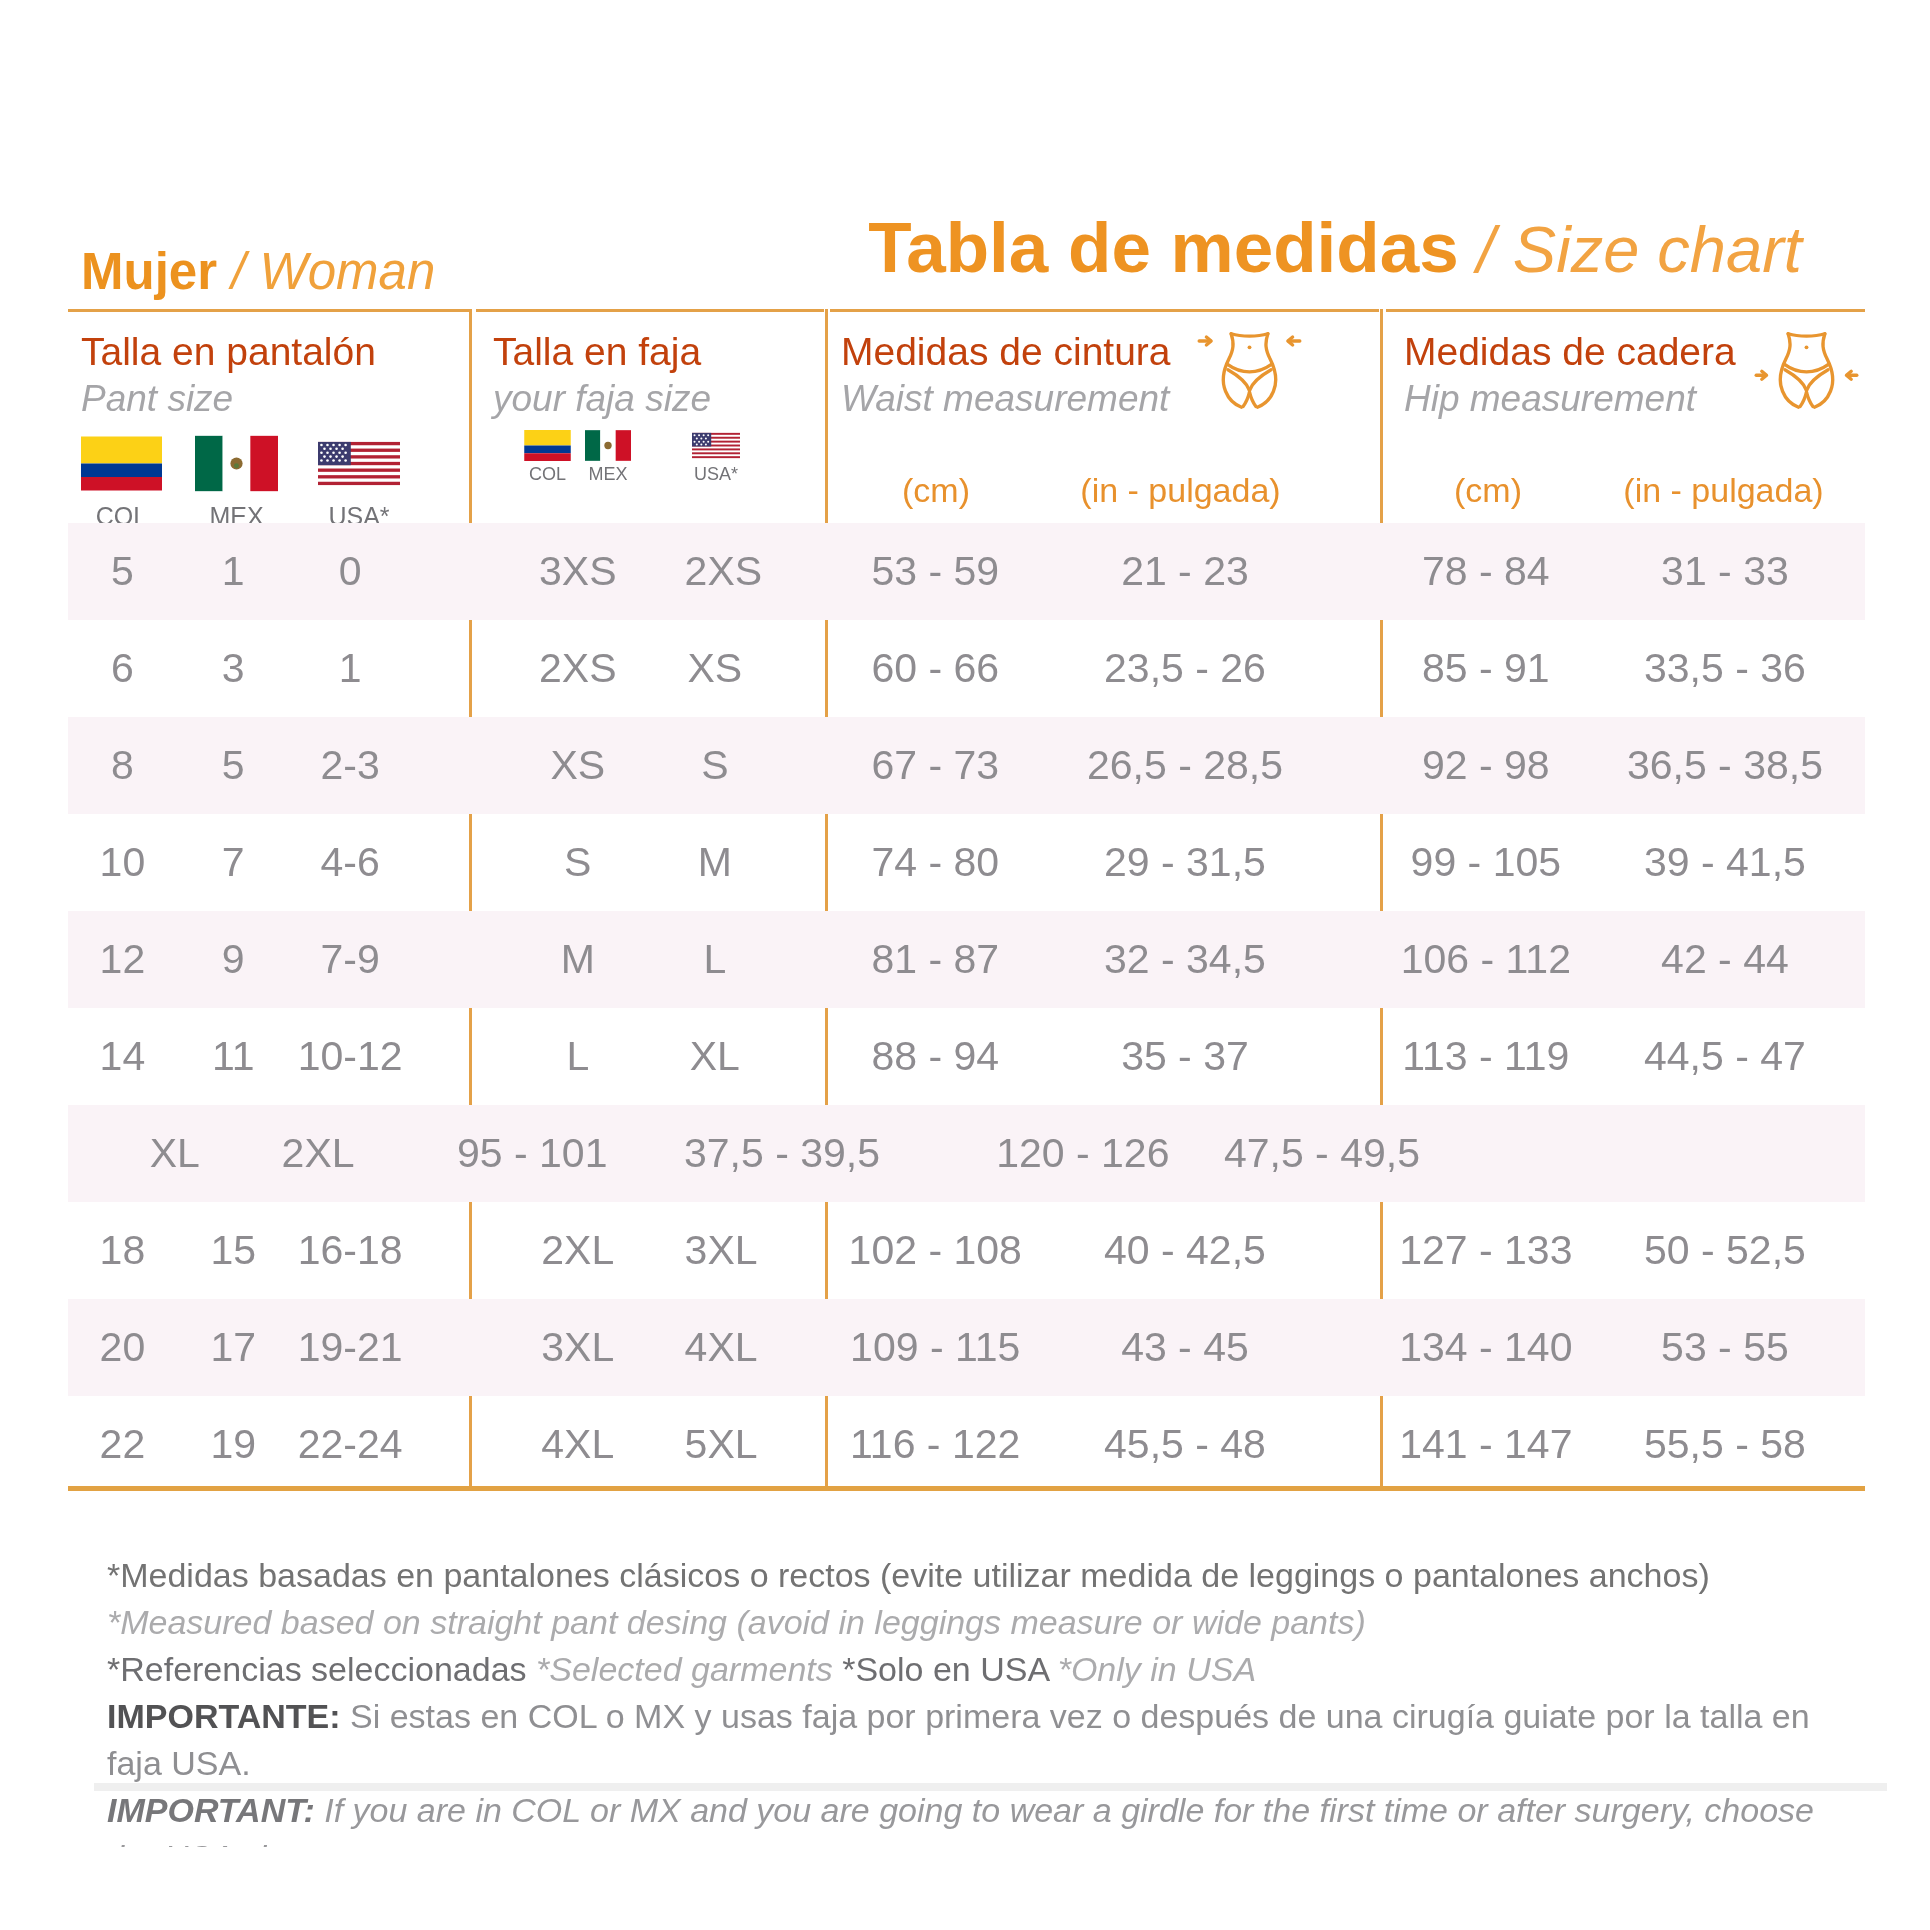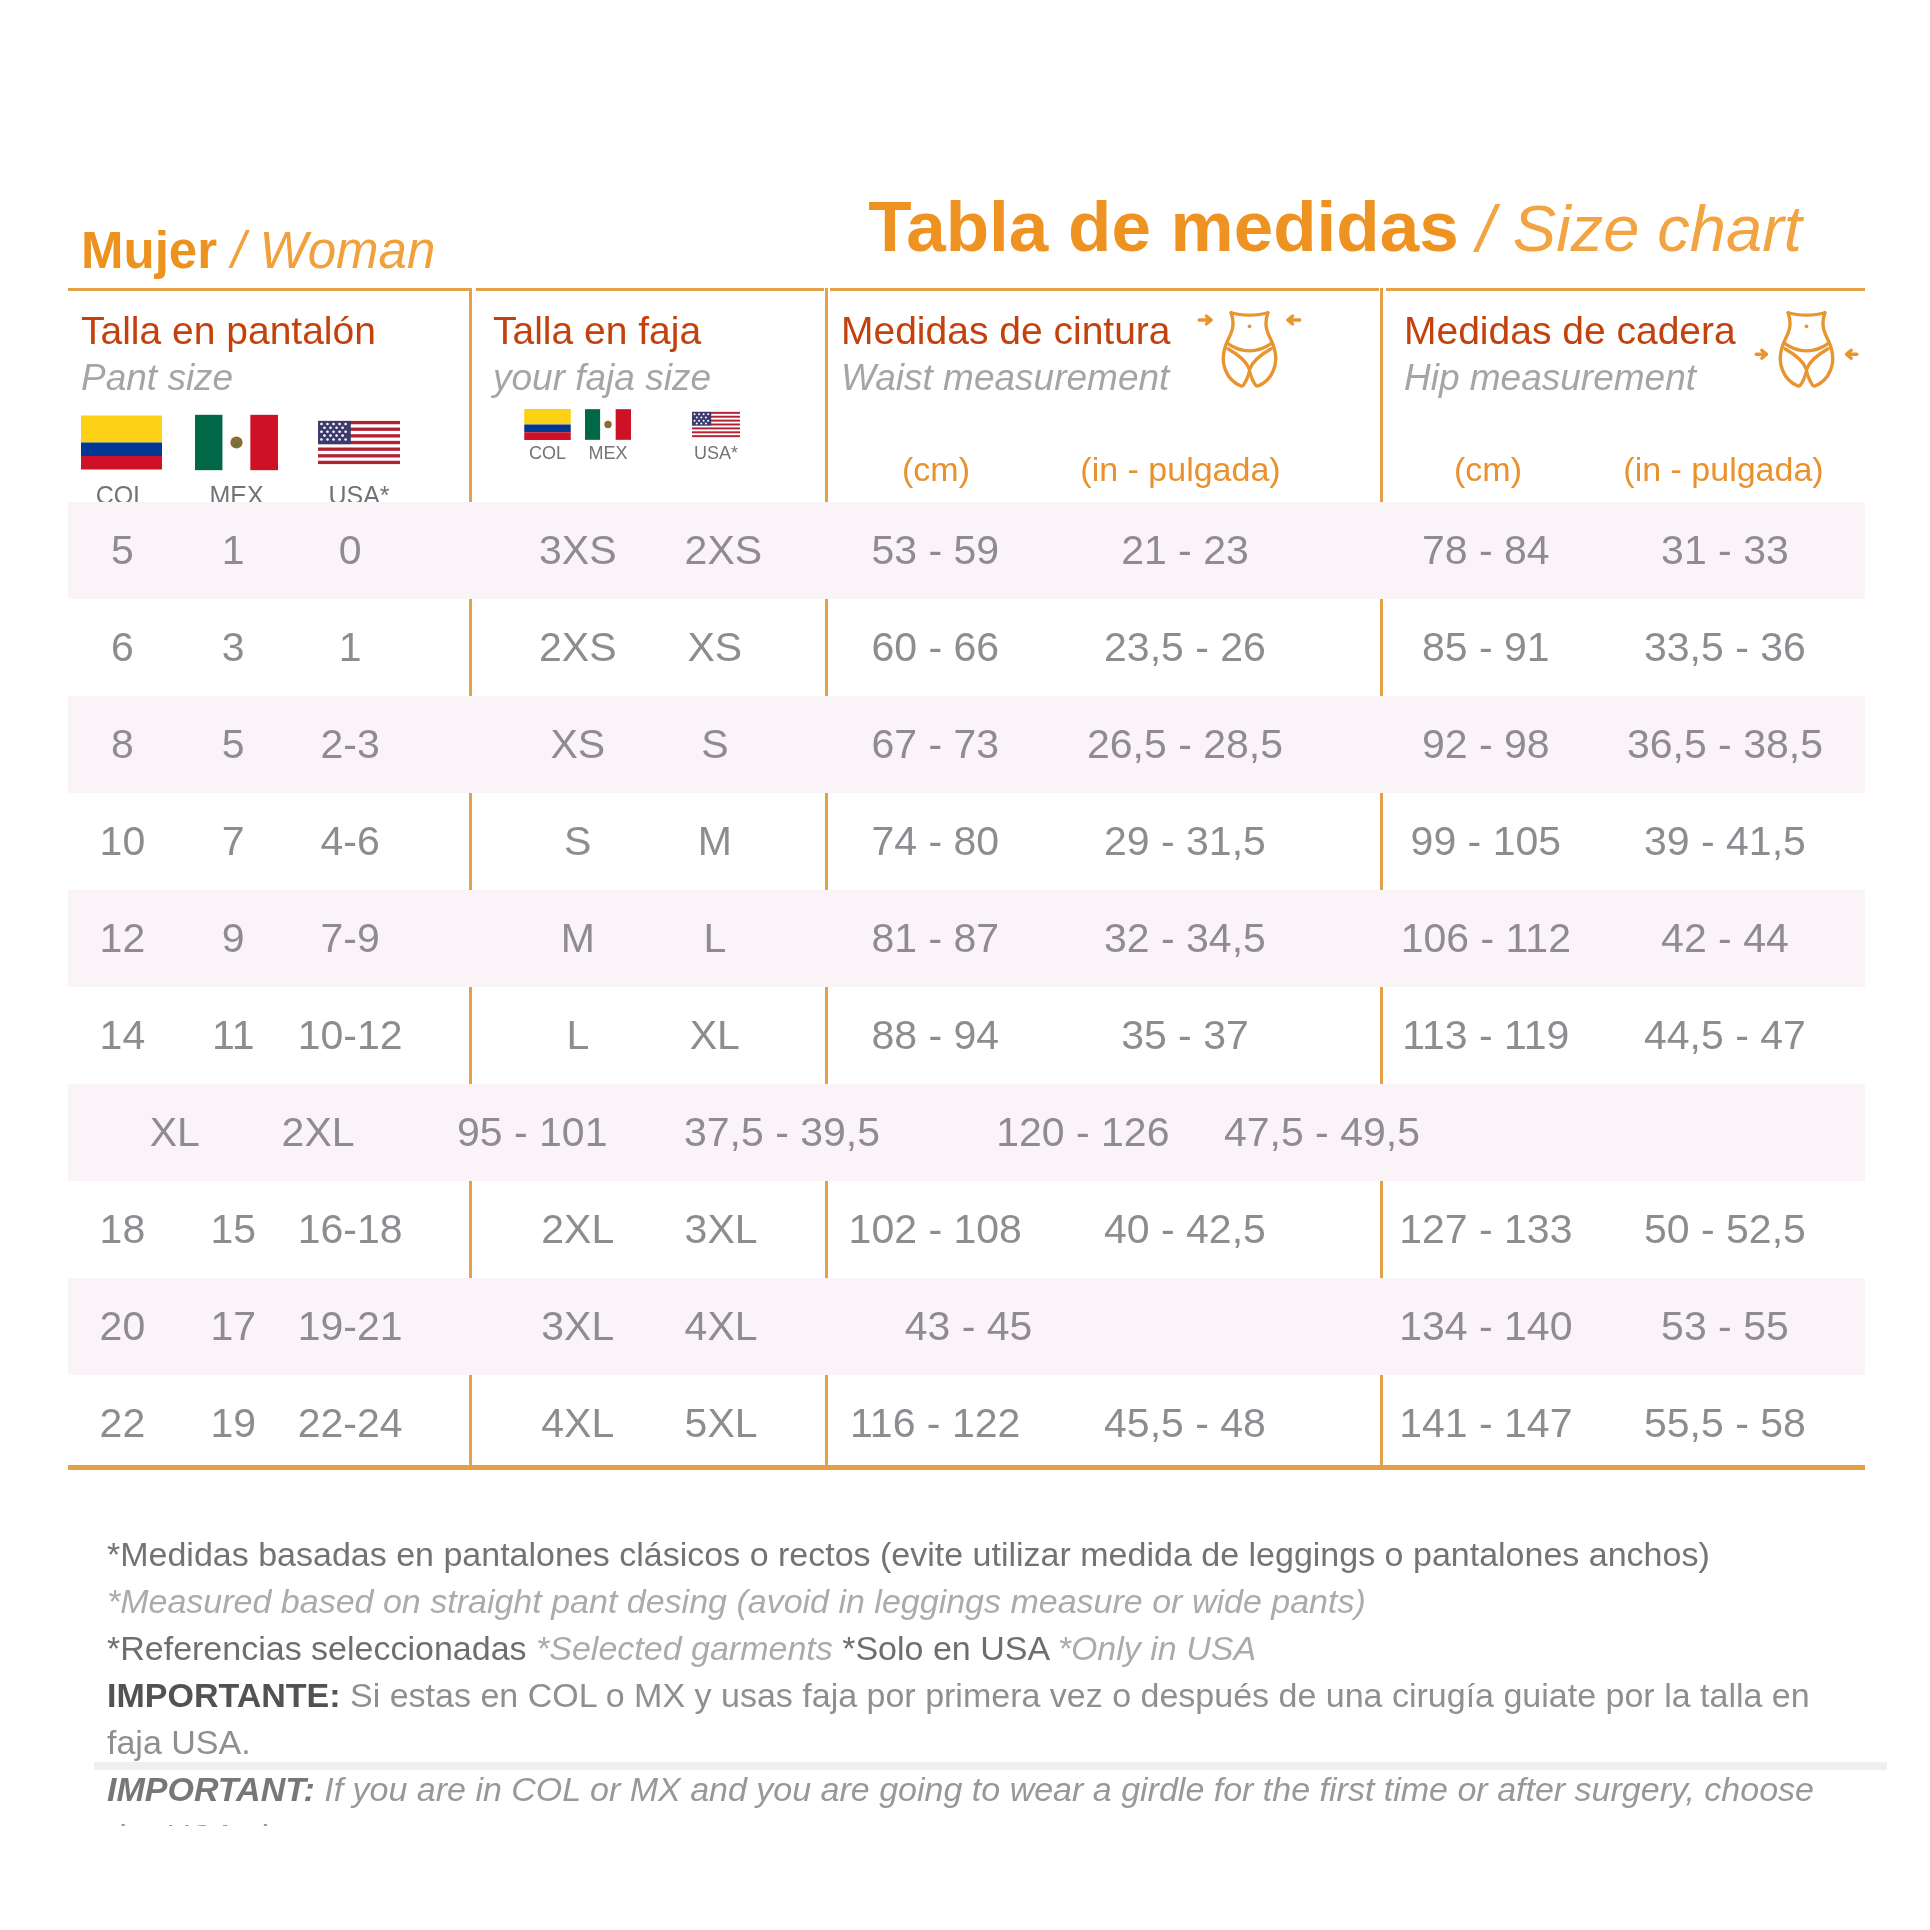--- a/index.html
+++ b/index.html
@@ -1,17 +1,17 @@
 <!DOCTYPE html>
 <html style="font-size:14.5px"><head>
 <meta charset="utf-8">
 <style>
   html,body{margin:0;padding:0;background:#fff;}
   #canvas{position:relative;width:1930px;height:1826px;background:#fff;overflow:hidden;
-          font-family:"Liberation Sans", sans-serif;}
+          font-family:"Liberation Sans", sans-serif;margin-top:21px;}
   
   .mujer{position:absolute;left:81px;top:221px;font-size:51px;letter-spacing:0;}
   .mujer .b{font-weight:bold;color:#EC921F;}
   .mujer .i{font-style:italic;color:#F0A13B;font-weight:normal;}
   .main-title{position:absolute;right:52px;top:186px;width:1086px;text-align:center;font-size:71px;}
   .main-title .b{font-weight:bold;color:#EE9322;}
   .main-title .i{font-style:italic;color:#F2A342;font-weight:normal;font-size:65px;}
   
   .hline{position:absolute;height:2.7px;background:#E4A148;}
   .vline{position:absolute;width:2.7px;background:#E4A148;top:288px;height:1182px;}
@@ -372,20 +372,21 @@
       <div class="g g1">
           <span class="cell s27">20</span>
           <span class="cell s28">17</span>
           <span class="cell s30">19-21</span>
         </div>
       <div class="g g2">
           <span class="cell s60">3XL</span>
           <span class="cell s17">4XL</span>
         </div>
       <div class="g g3">
+          <span class="cell s39">109 - 115</span>
           <span class="cell s51">43 - 45</span>
         </div>
       <div class="g g4">
           <span class="cell s43">134 - 140</span>
           <span class="cell s56">53 - 55</span>
         </div>
     </div>
     <div class="row">
       <div class="g g1">
           <span class="cell s27">22</span>

